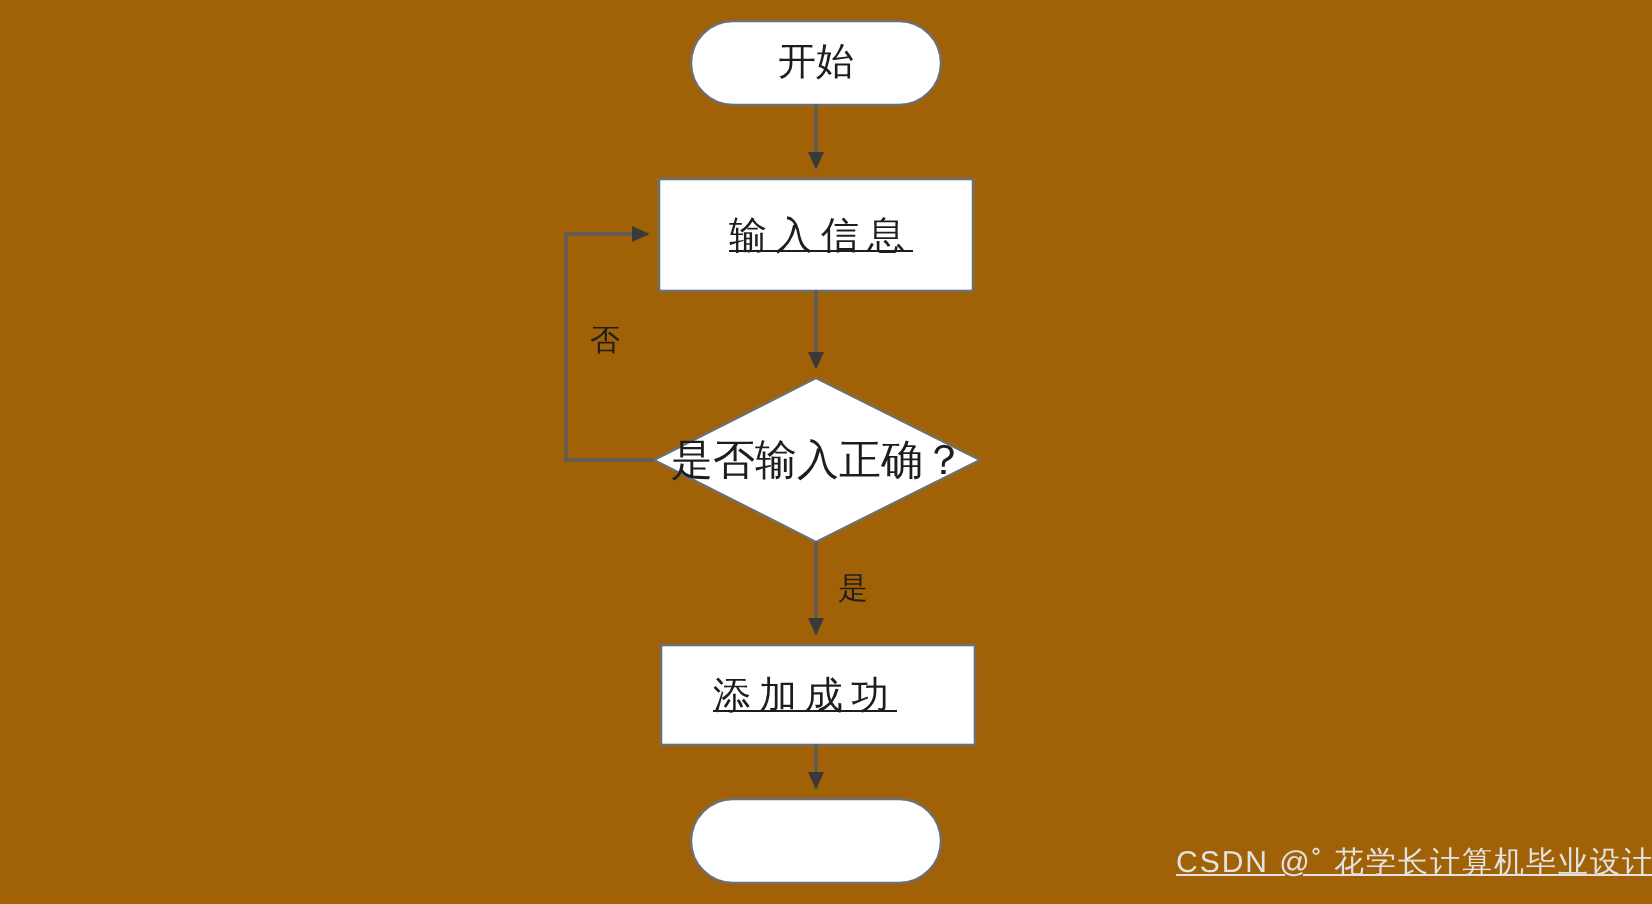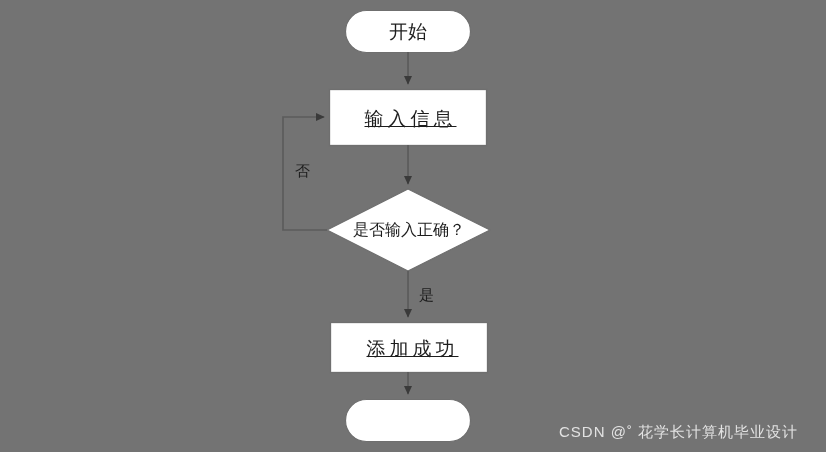--- a/index.html
+++ b/index.html
@@ -8,21 +8,21 @@
     padding: 0;
     background: #ffffff;
   }
   body {
     font-family: "Liberation Sans", "DejaVu Sans", sans-serif;
   }
   #canvas {
     position: relative;
     width: 826px;
     height: 452px;
-    background: #737373;
+    background: #a16207;
     overflow: hidden;
   }
   #flow-svg {
     position: absolute;
     left: 0;
     top: 0;
     width: 826px;
     height: 452px;
   }
   .node-label {
@@ -88,24 +88,24 @@
 
     <line x1="408" y1="271" x2="408" y2="317" stroke="#5c5c5c" stroke-width="1.7" marker-end="url(#arrowhead)"></line>
 
     <line x1="408" y1="372" x2="408" y2="394" stroke="#5c5c5c" stroke-width="1.7" marker-end="url(#arrowhead)"></line>
   </svg>
 
   <div class="node-label" style="left:345px; top:10px; width:126px; height:43px;">开始</div>
 
   <div class="node-label spaced" style="left:330px; top:90px; width:157px; height:56px;">输入信息</div>
 
-  <div class="node-label" style="left:328px; top:208px; width:162px; height:44px; font-size:16px;">是否输入正确？</div>
+  <div class="node-label" style="left:328px; top:208px; width:162px; height:44px; font-size:21px;">是否输入正确？</div>
 
-  <div class="node-label spaced" style="left:332px; top:323px; width:157px; height:50px;">添加成功</div>
+  <div class="node-label spaced" style="left:322px; top:323px; width:157px; height:50px;">添加成功</div>
 
 
   <div class="edge-label" style="left:295px; top:163px;">否</div>
 
   <div class="edge-label" style="left:419px; top:287px;">是</div>
 
-  <div class="watermark" style="left:559px; top:424px;">CSDN @˚ 花学长计算机毕业设计</div>
+  <div class="watermark" style="left:588px; top:424px;text-decoration:underline;">CSDN @˚ 花学长计算机毕业设计</div>
 
 </div>
 
 </body></html>

